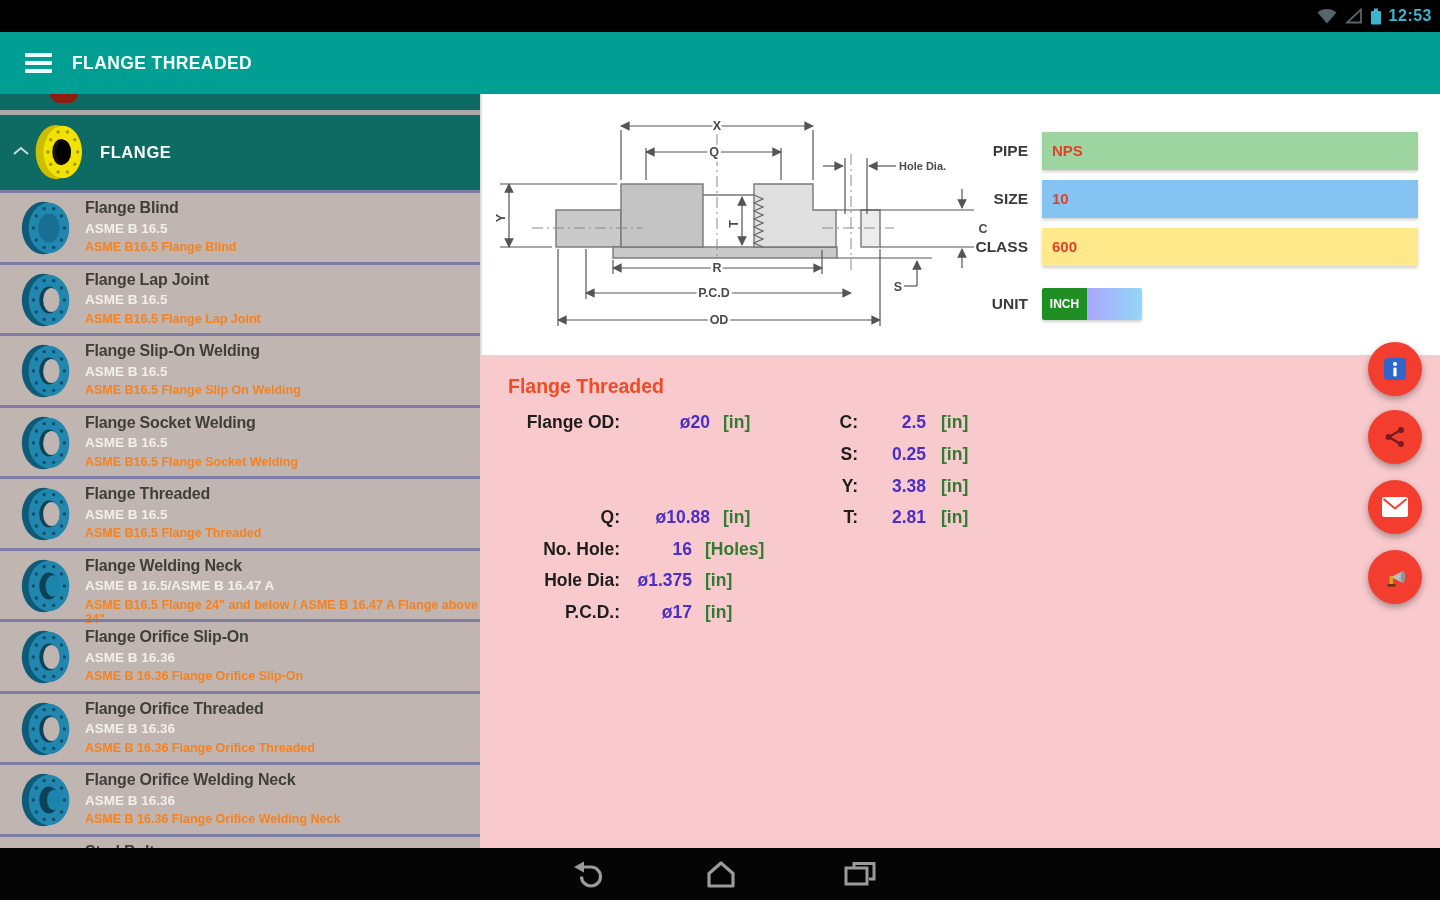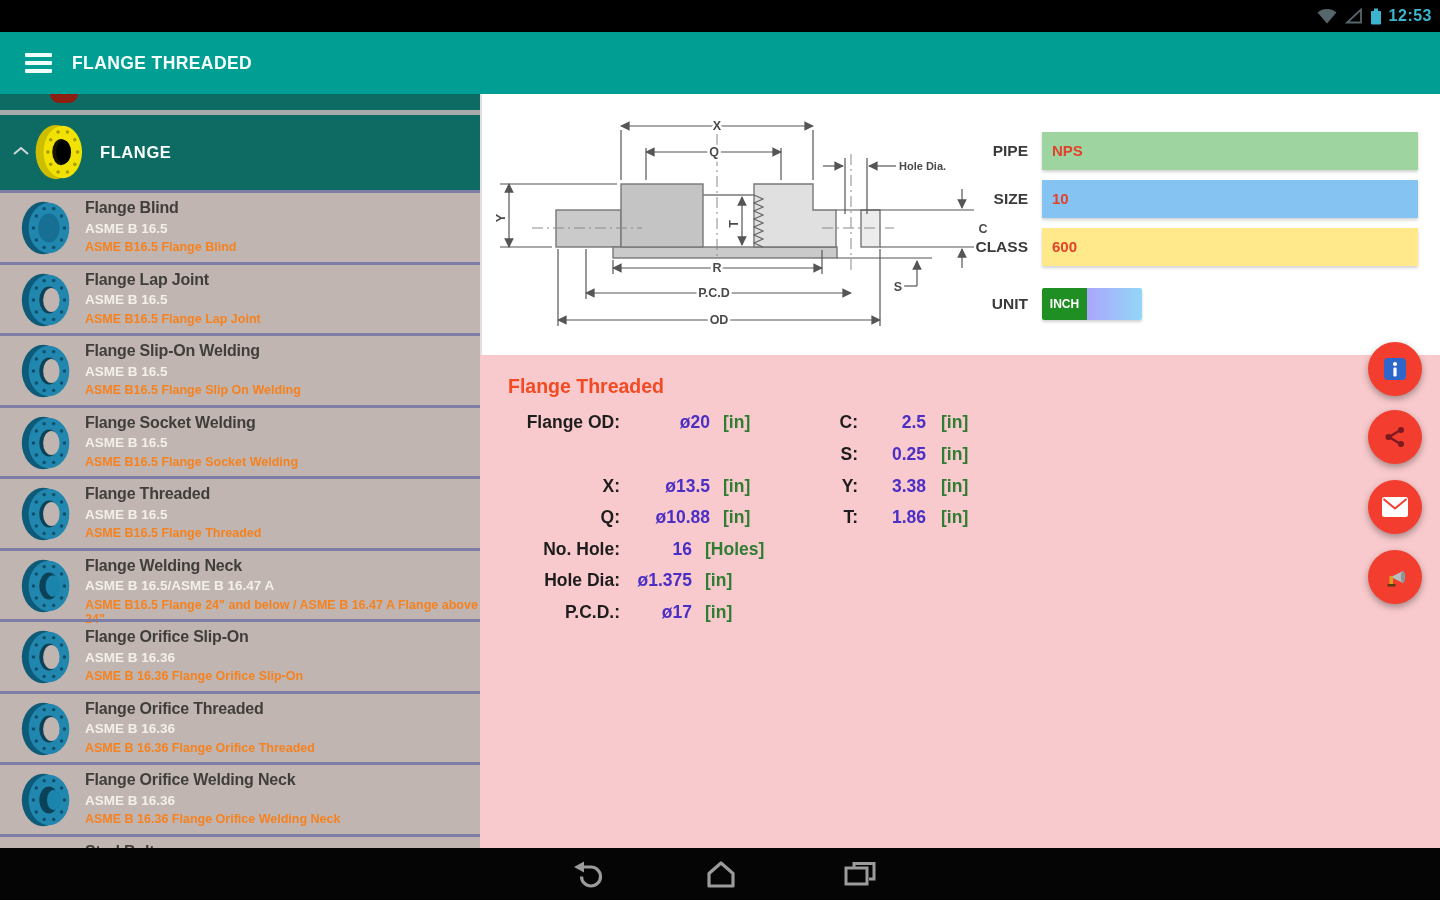--- a/index.html
+++ b/index.html
@@ -437,30 +437,29 @@
       <div class="unit-toggle">
         <div class="unit-on" style="background-color: rgb(31, 143, 36);">INCH</div>
         <div class="unit-off"></div>
       </div>
     </div>
 
     <div class="pink-area">
       <div class="p-title">Flange Threaded</div>
 
       <div class="prow" style="top:57px;"><span class="lb">Flange OD:</span><span class="vl">ø20</span><span class="un">[in]</span></div>
-      <div class="prow" style="top:121px;"><span class="lb">X:</span><span class="vl">ø13.5</span><span class="un">[in]</span></div>
       <div class="prow" style="top:152px;"><span class="lb">Q:</span><span class="vl">ø10.88</span><span class="un">[in]</span></div>
       <div class="prow narrow" style="top:184px;"><span class="lb">No. Hole:</span><span class="vl">16</span><span class="un">[Holes]</span></div>
       <div class="prow narrow" style="top:215px;"><span class="lb">Hole Dia:</span><span class="vl">ø1.375</span><span class="un">[in]</span></div>
       <div class="prow narrow" style="top:247px;"><span class="lb">P.C.D.:</span><span class="vl">ø17</span><span class="un">[in]</span></div>
 
       <div class="prow-r" style="top:57px;"><span class="lb">C:</span><span class="vl">2.5</span><span class="un">[in]</span></div>
       <div class="prow-r" style="top:89px;"><span class="lb">S:</span><span class="vl">0.25</span><span class="un">[in]</span></div>
       <div class="prow-r" style="top:121px;"><span class="lb">Y:</span><span class="vl">3.38</span><span class="un">[in]</span></div>
-      <div class="prow-r" style="top:152px;"><span class="lb">T:</span><span class="vl">1.86</span><span class="un">[in]</span></div>
+      <div class="prow-r" style="top:152px;"><span class="lb">T:</span><span class="vl">2.81</span><span class="un">[in]</span></div>
     </div>
   </div>
 
   <div class="fab" style="top:342px;">
     <svg width="24" height="24" viewBox="0 0 24 24">
       <rect x="1" y="1" width="22" height="22" rx="4" fill="#2e66c9"></rect>
       <circle cx="12" cy="7" r="2.1" fill="#fff"></circle>
         <rect x="10.4" y="10.5" width="3.2" height="9" rx="1.2" fill="#fff"></rect>
     </svg>
   </div>

